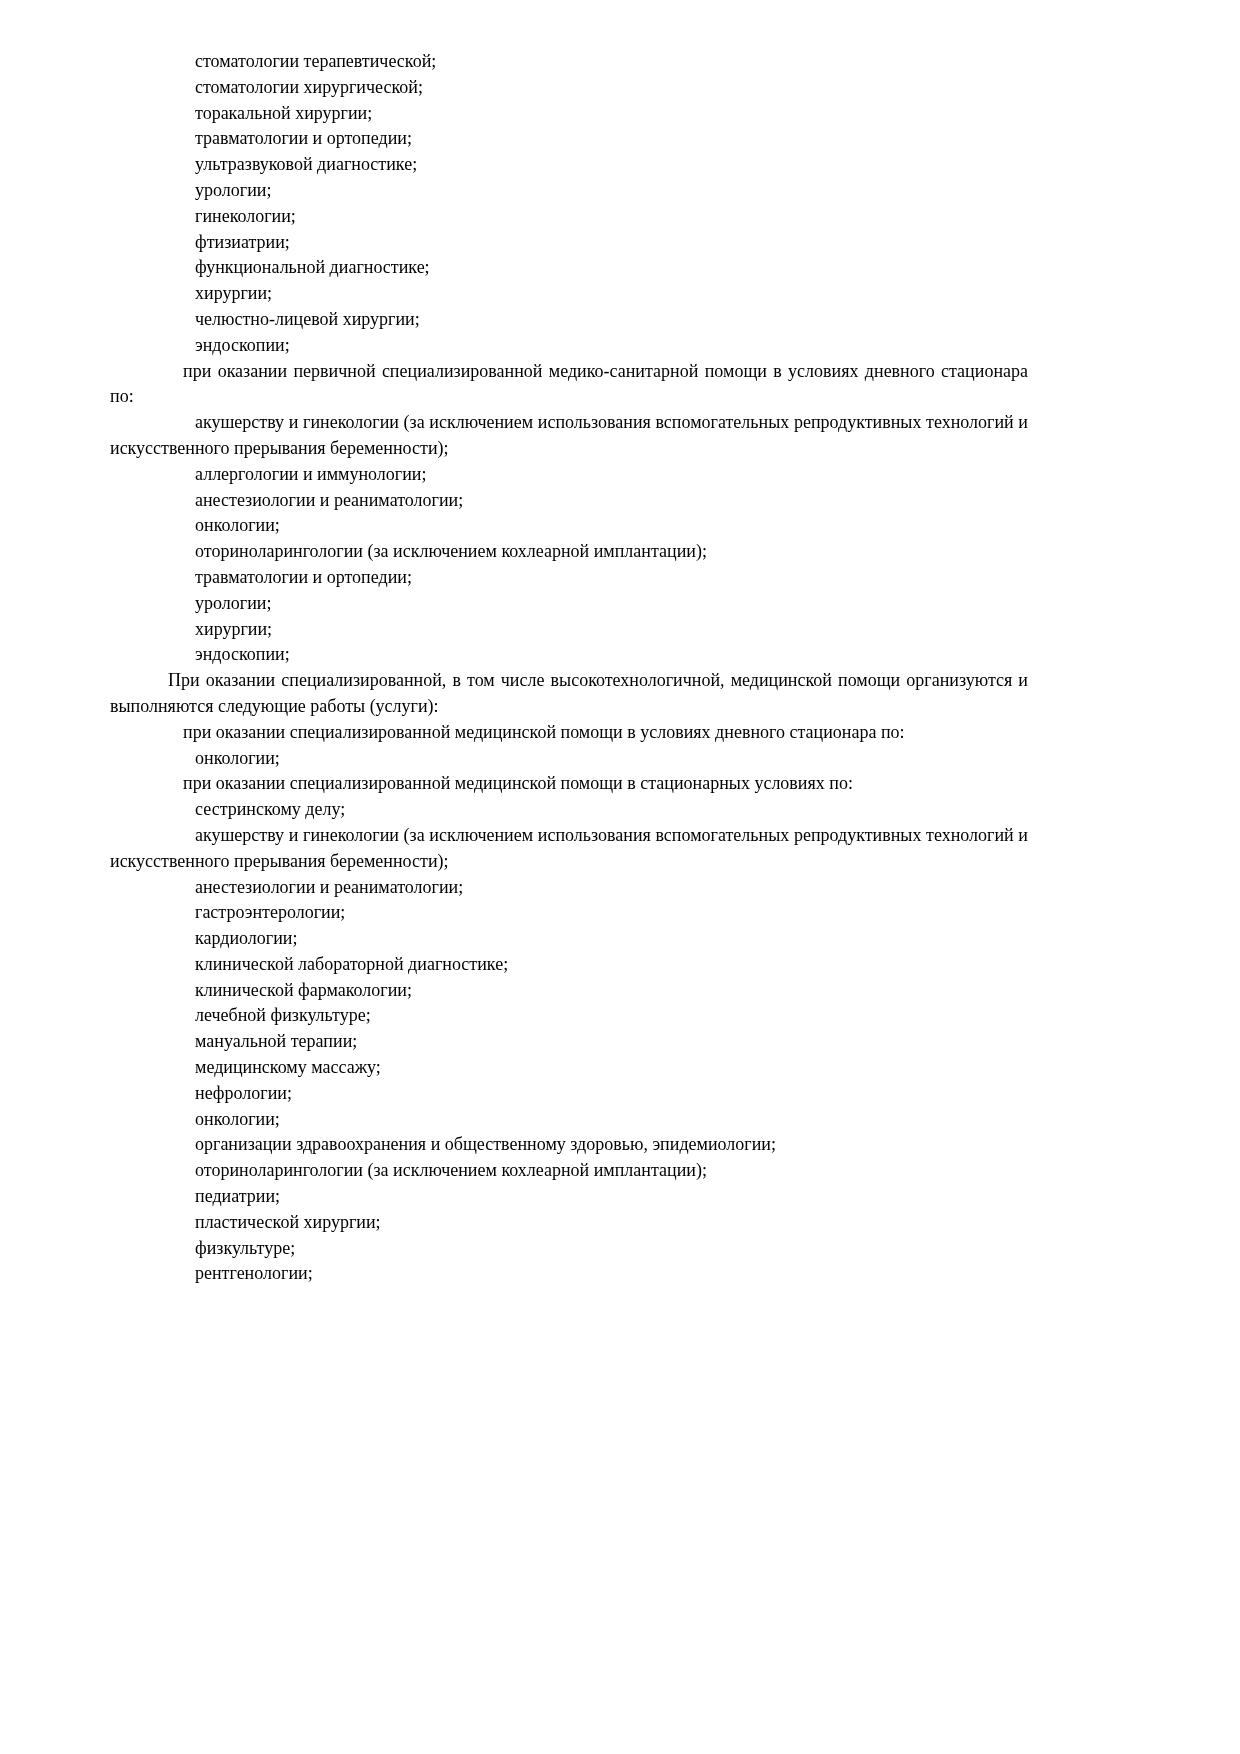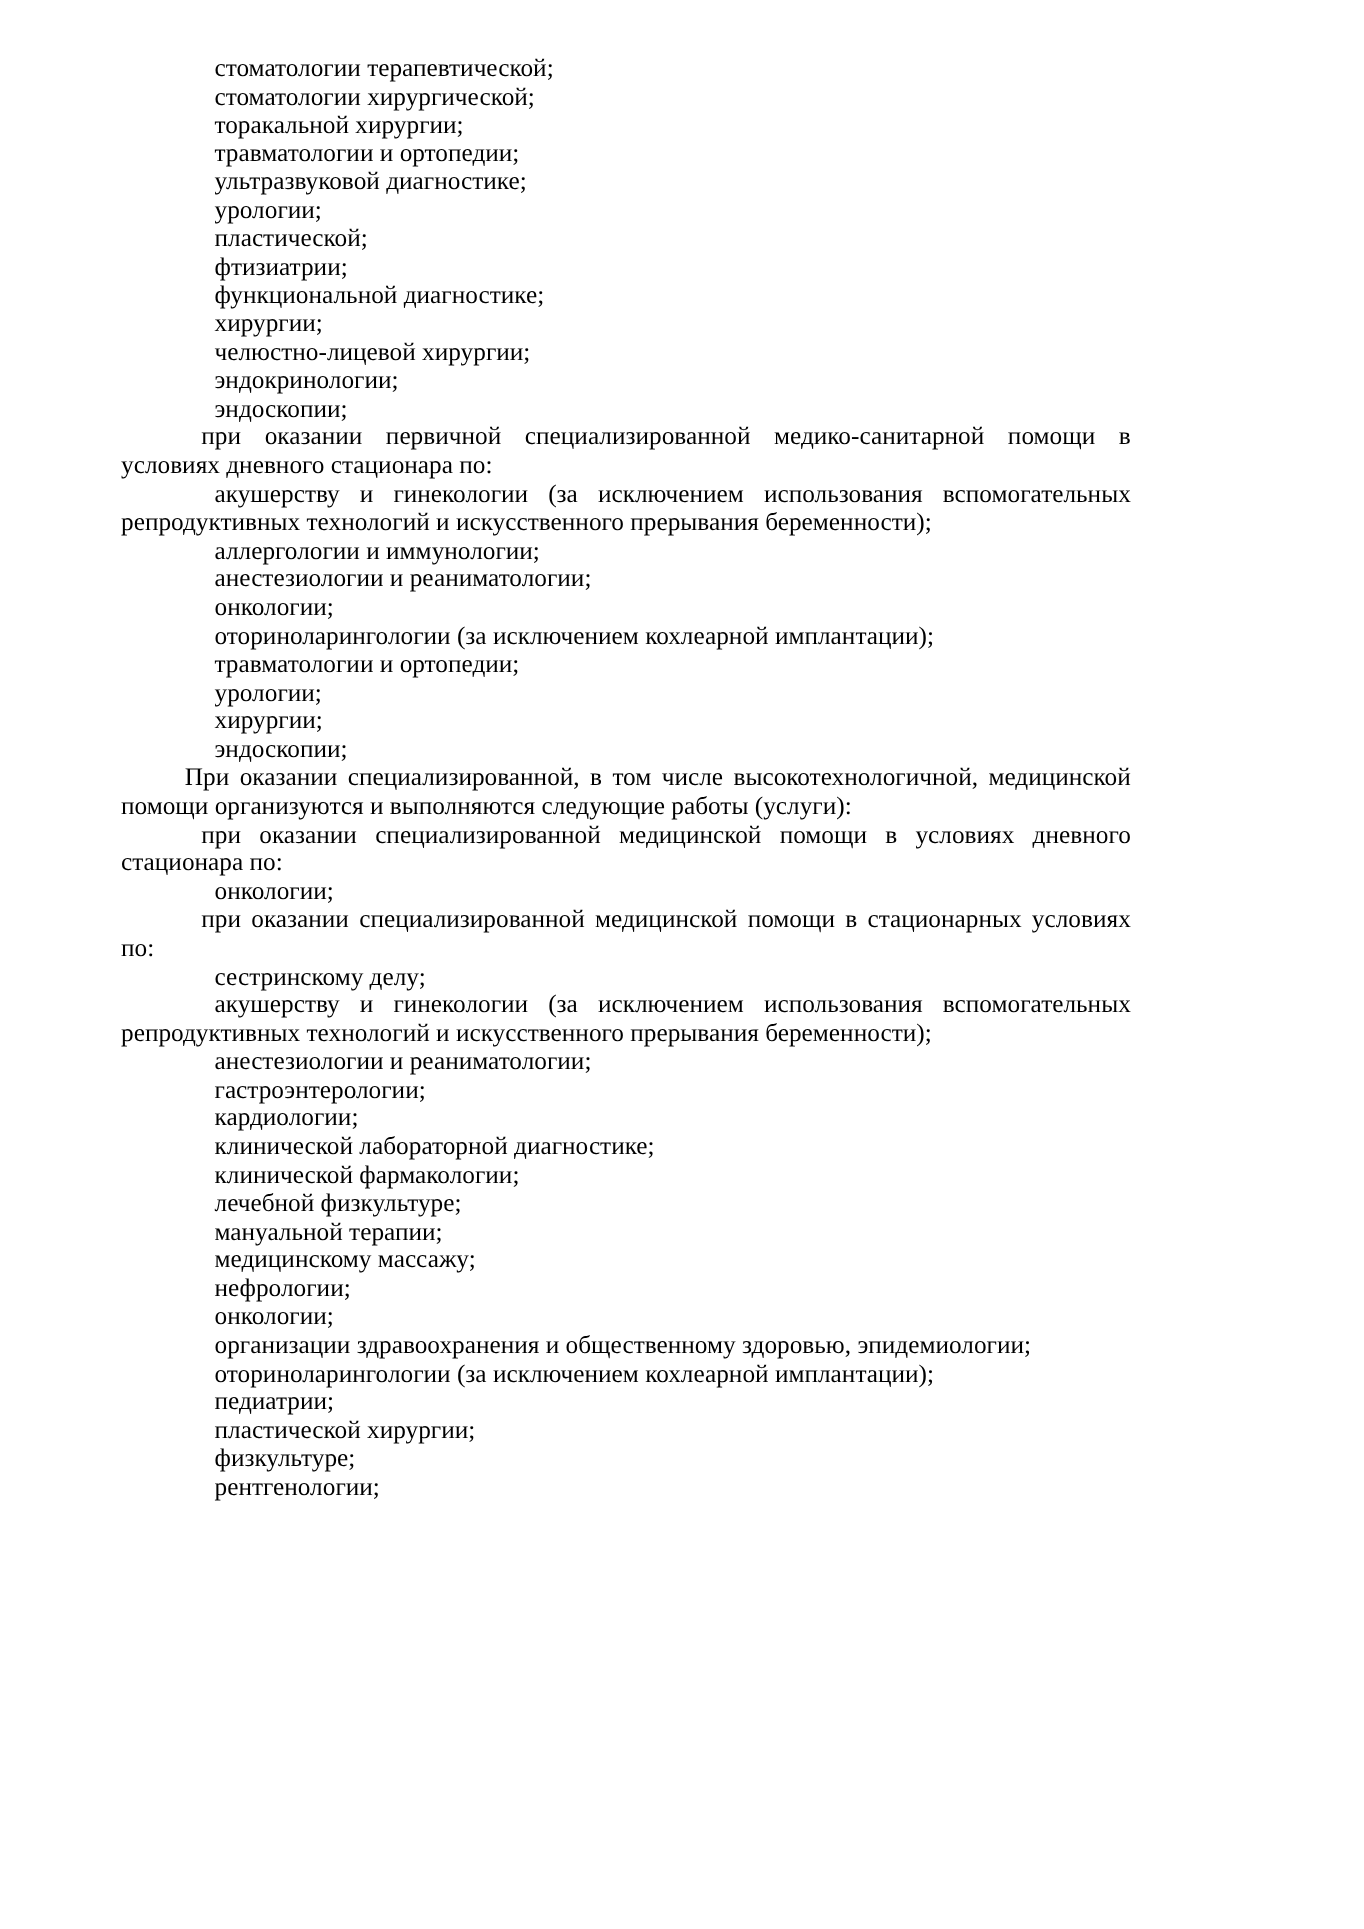--- a/index.html
+++ b/index.html
@@ -8,21 +8,21 @@
     font-family: "Liberation Serif", "DejaVu Serif", serif;
   }
   .page {
     position: relative;
     width: 1240px;
     height: 1754px;
     background: #ffffff;
     overflow: hidden;
     padding: 49px 212px 0 110px;
     color: #000000;
-    font-size: 23px;
+    font-size: 18px;
     line-height: 25.8px;
   }
   .doc-content {
     width: 100%;
   }
   .block {
     text-align: justify;
     word-spacing: normal;
   }
   
@@ -36,26 +36,25 @@
 <body>
 
 <div class="page">
   <div class="doc-content" id="doc-content">
       <div class="block item">стоматологии терапевтической;</div>
       <div class="block item">стоматологии хирургической;</div>
       <div class="block item">торакальной хирургии;</div>
       <div class="block item">травматологии и ортопедии;</div>
       <div class="block item">ультразвуковой диагностике;</div>
       <div class="block item">урологии;</div>
-      <div class="block item">пластической;</div>
+      <div class="block item">гинекологии;</div>
       <div class="block item">фтизиатрии;</div>
       <div class="block item">функциональной диагностике;</div>
       <div class="block item">хирургии;</div>
       <div class="block item">челюстно-лицевой хирургии;</div>
-      <div class="block item">эндокринологии;</div>
       <div class="block item">эндоскопии;</div>
       <div class="block sub">при оказании первичной специализированной медико-санитарной помощи в условиях дневного стационара по:</div>
       <div class="block item">акушерству и гинекологии (за исключением использования вспомогательных репродуктивных технологий и искусственного прерывания беременности);</div>
       <div class="block item">аллергологии и иммунологии;</div>
       <div class="block item">анестезиологии и реаниматологии;</div>
       <div class="block item">онкологии;</div>
       <div class="block item">оториноларингологии (за исключением кохлеарной имплантации);</div>
       <div class="block item">травматологии и ортопедии;</div>
       <div class="block item">урологии;</div>
       <div class="block item">хирургии;</div>

